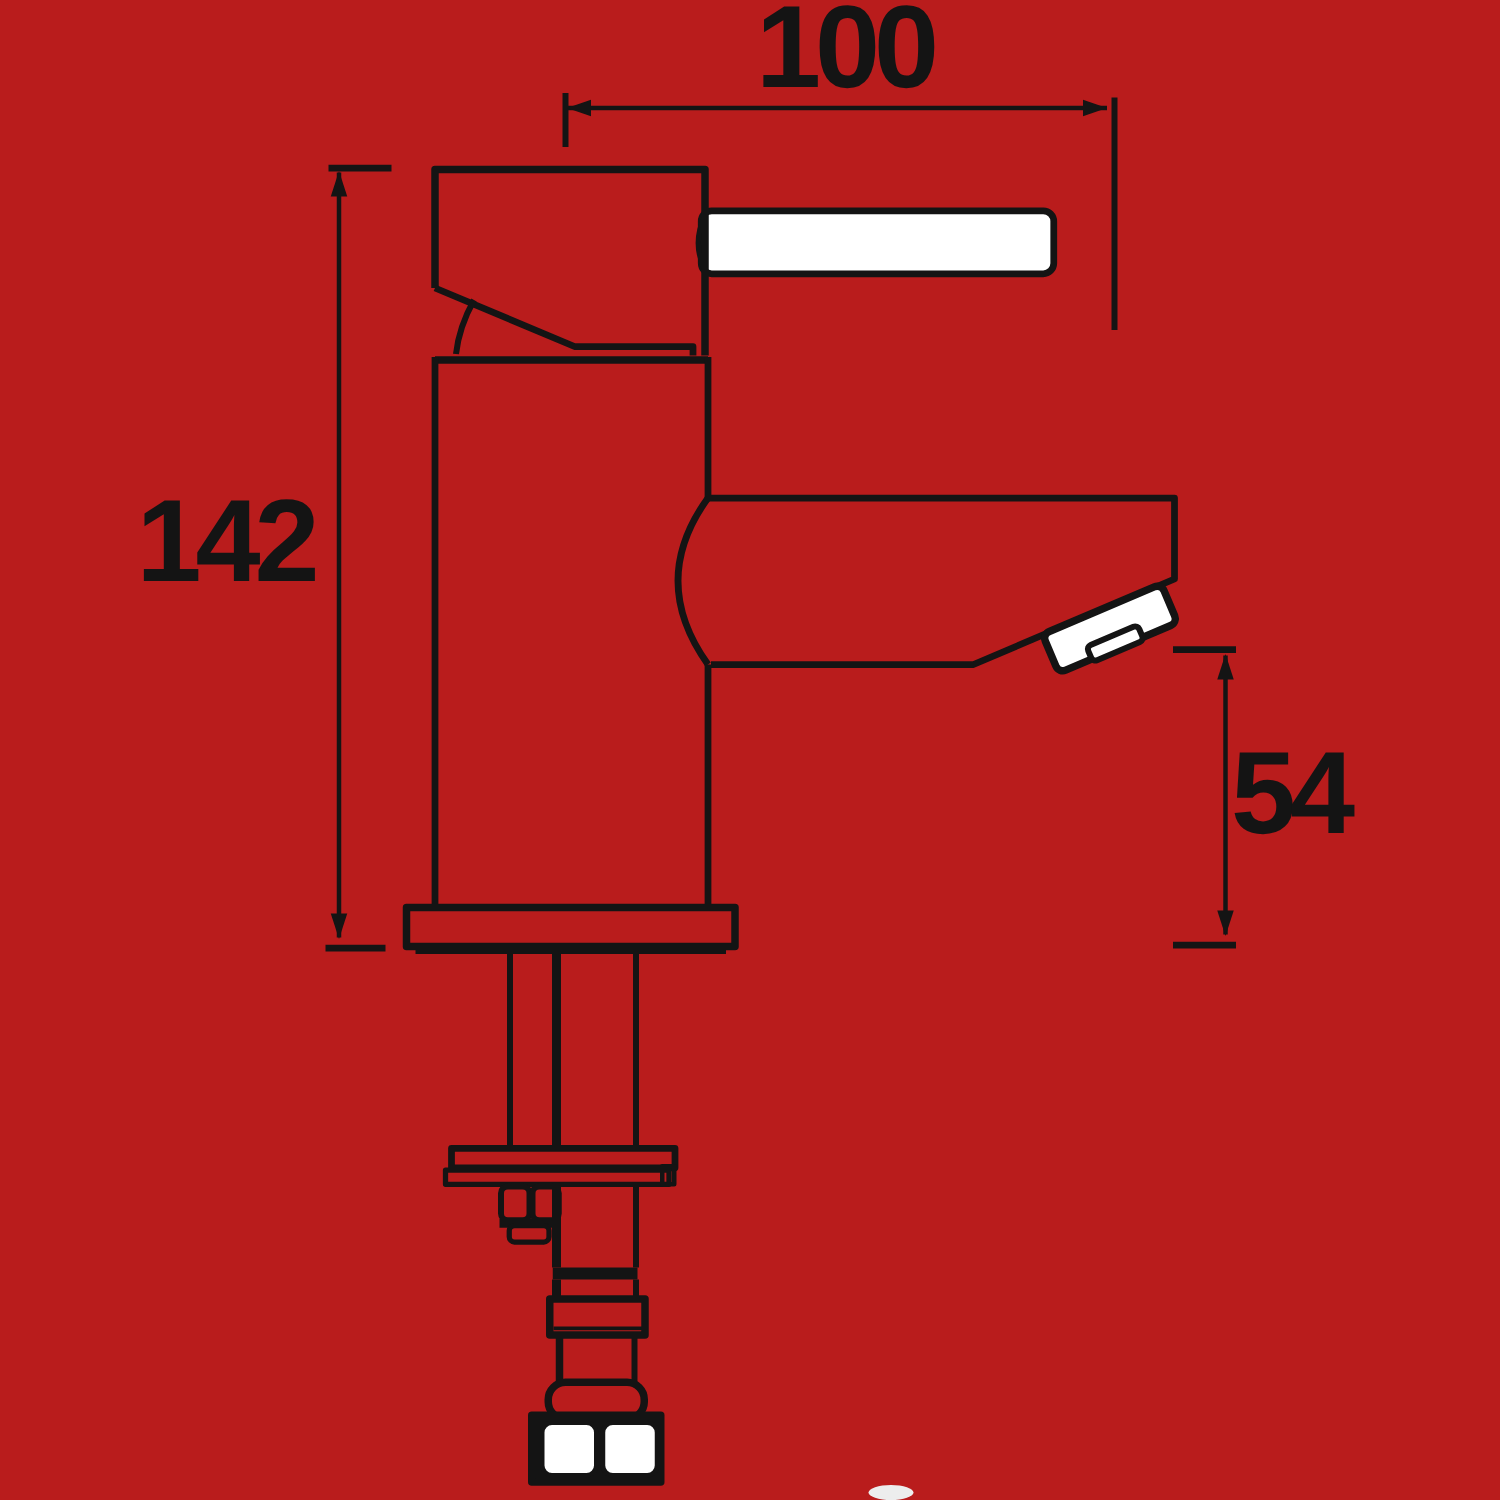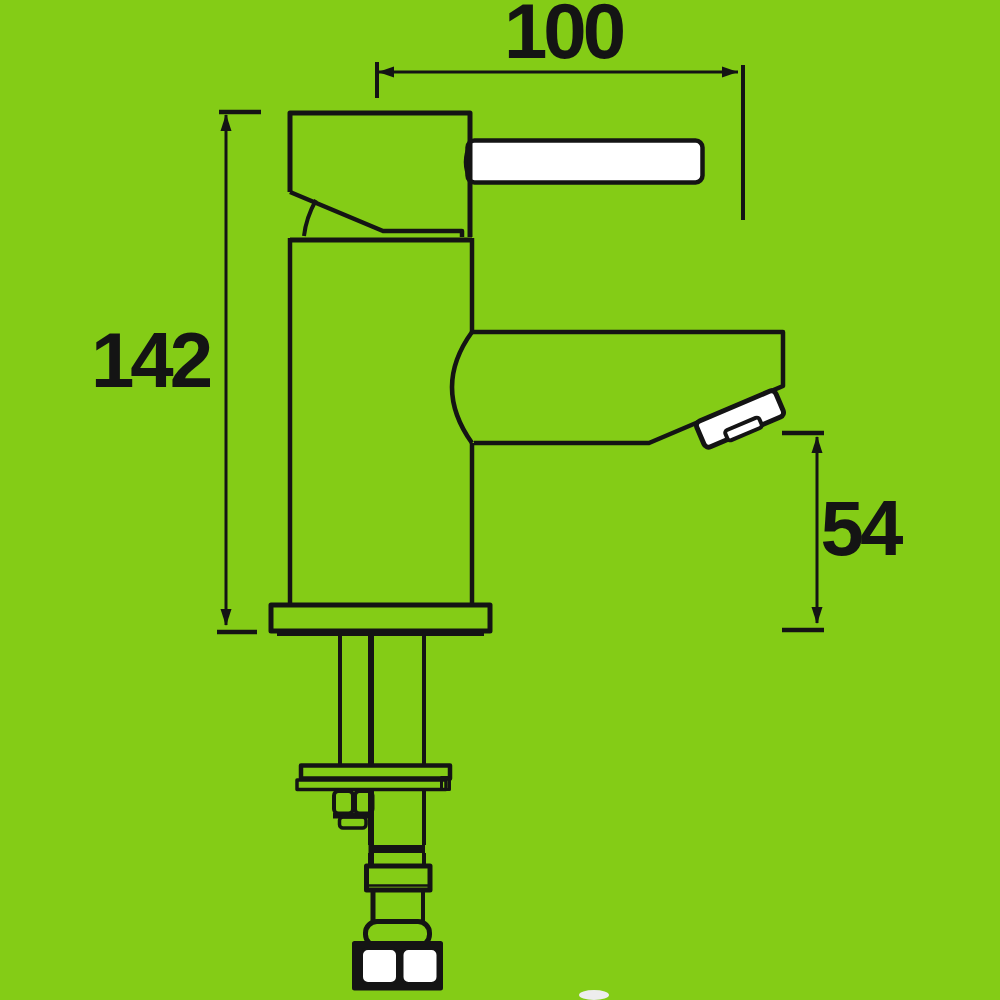--- a/index.html
+++ b/index.html
@@ -5,21 +5,21 @@
   html, body {
     margin: 0;
     padding: 0;
     background: #ffffff;
     font-family: "Liberation Sans", sans-serif;
   }
   .canvas {
     position: relative;
     width: 1000px;
     height: 1000px;
-    background: #84cc16;
+    background: #b91c1c;
     overflow: hidden;
   }
   svg { display: block; }
   .dim-text {
     font-family: "Liberation Sans", sans-serif;
     font-weight: bold;
     font-size: 78px;
     letter-spacing: -4px;
     fill: #141414;
   }

